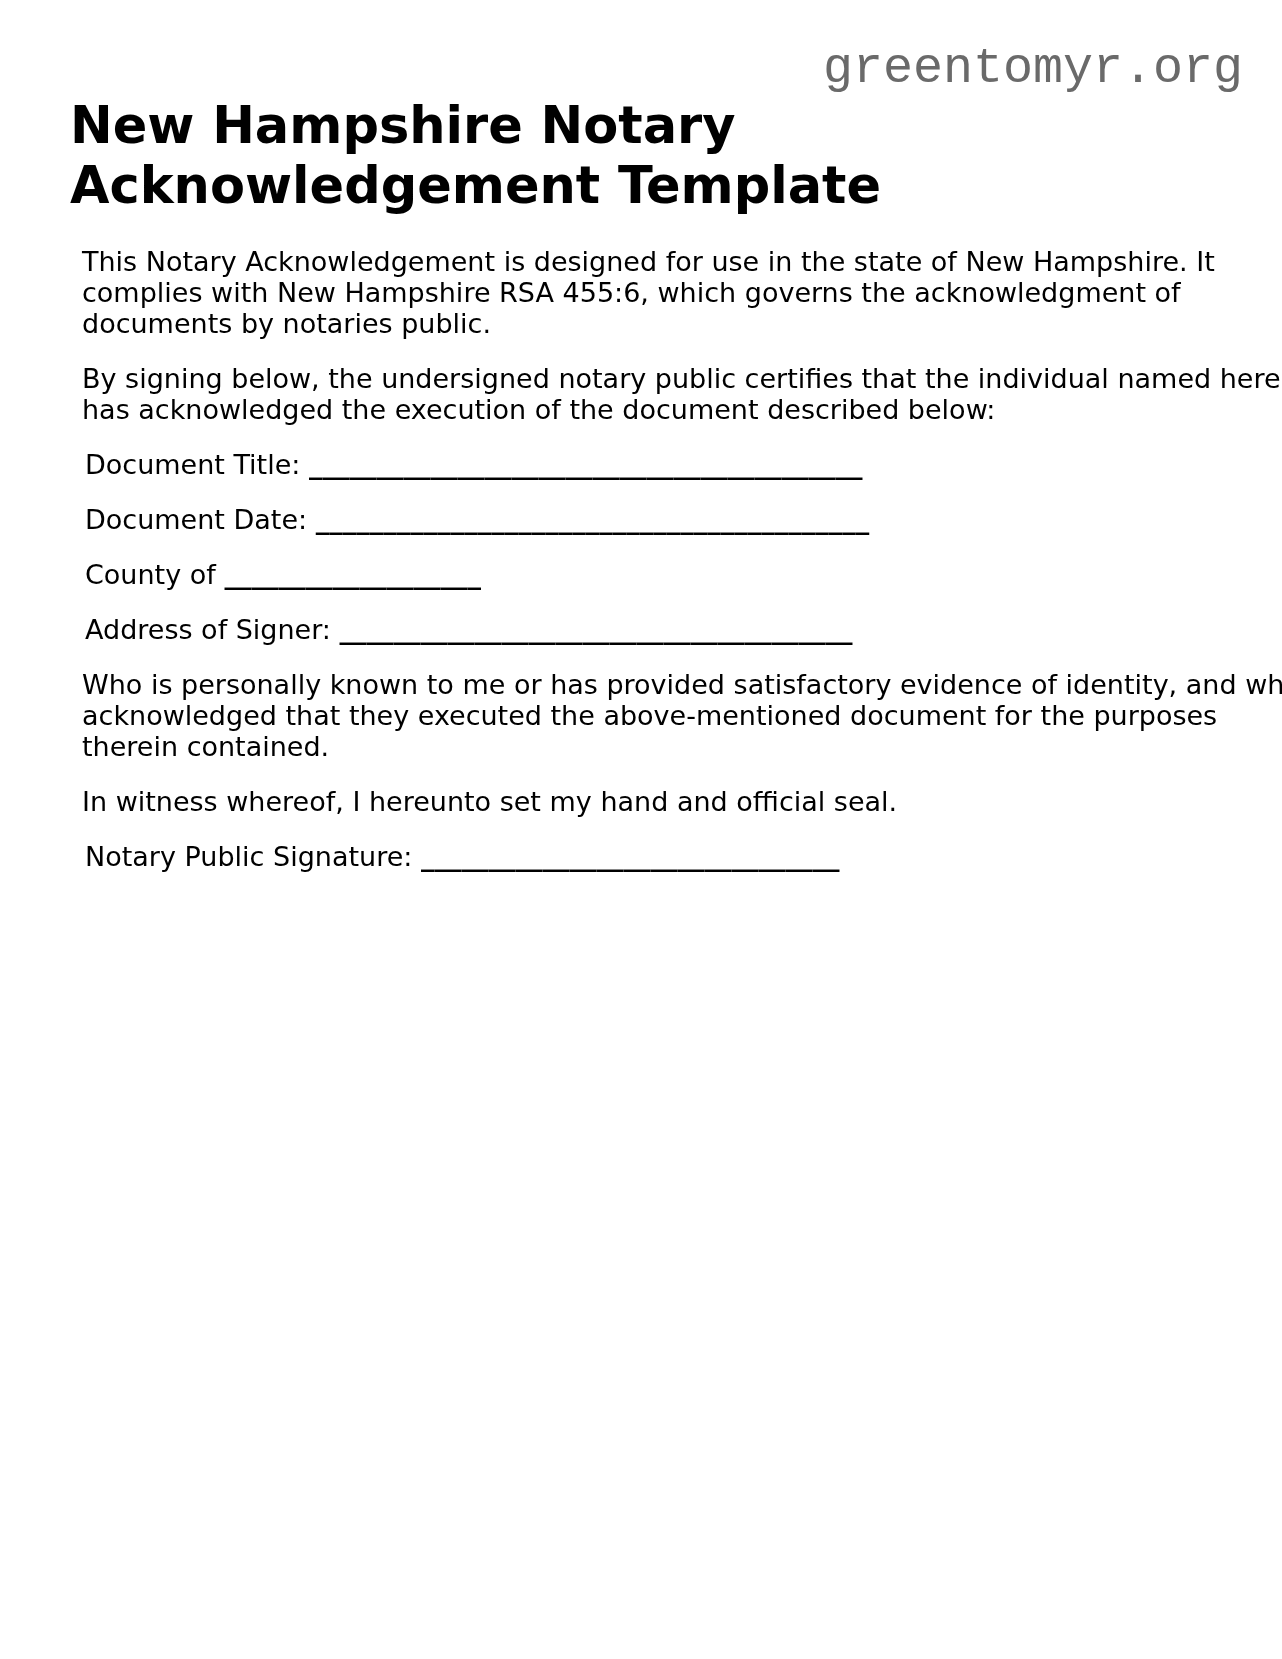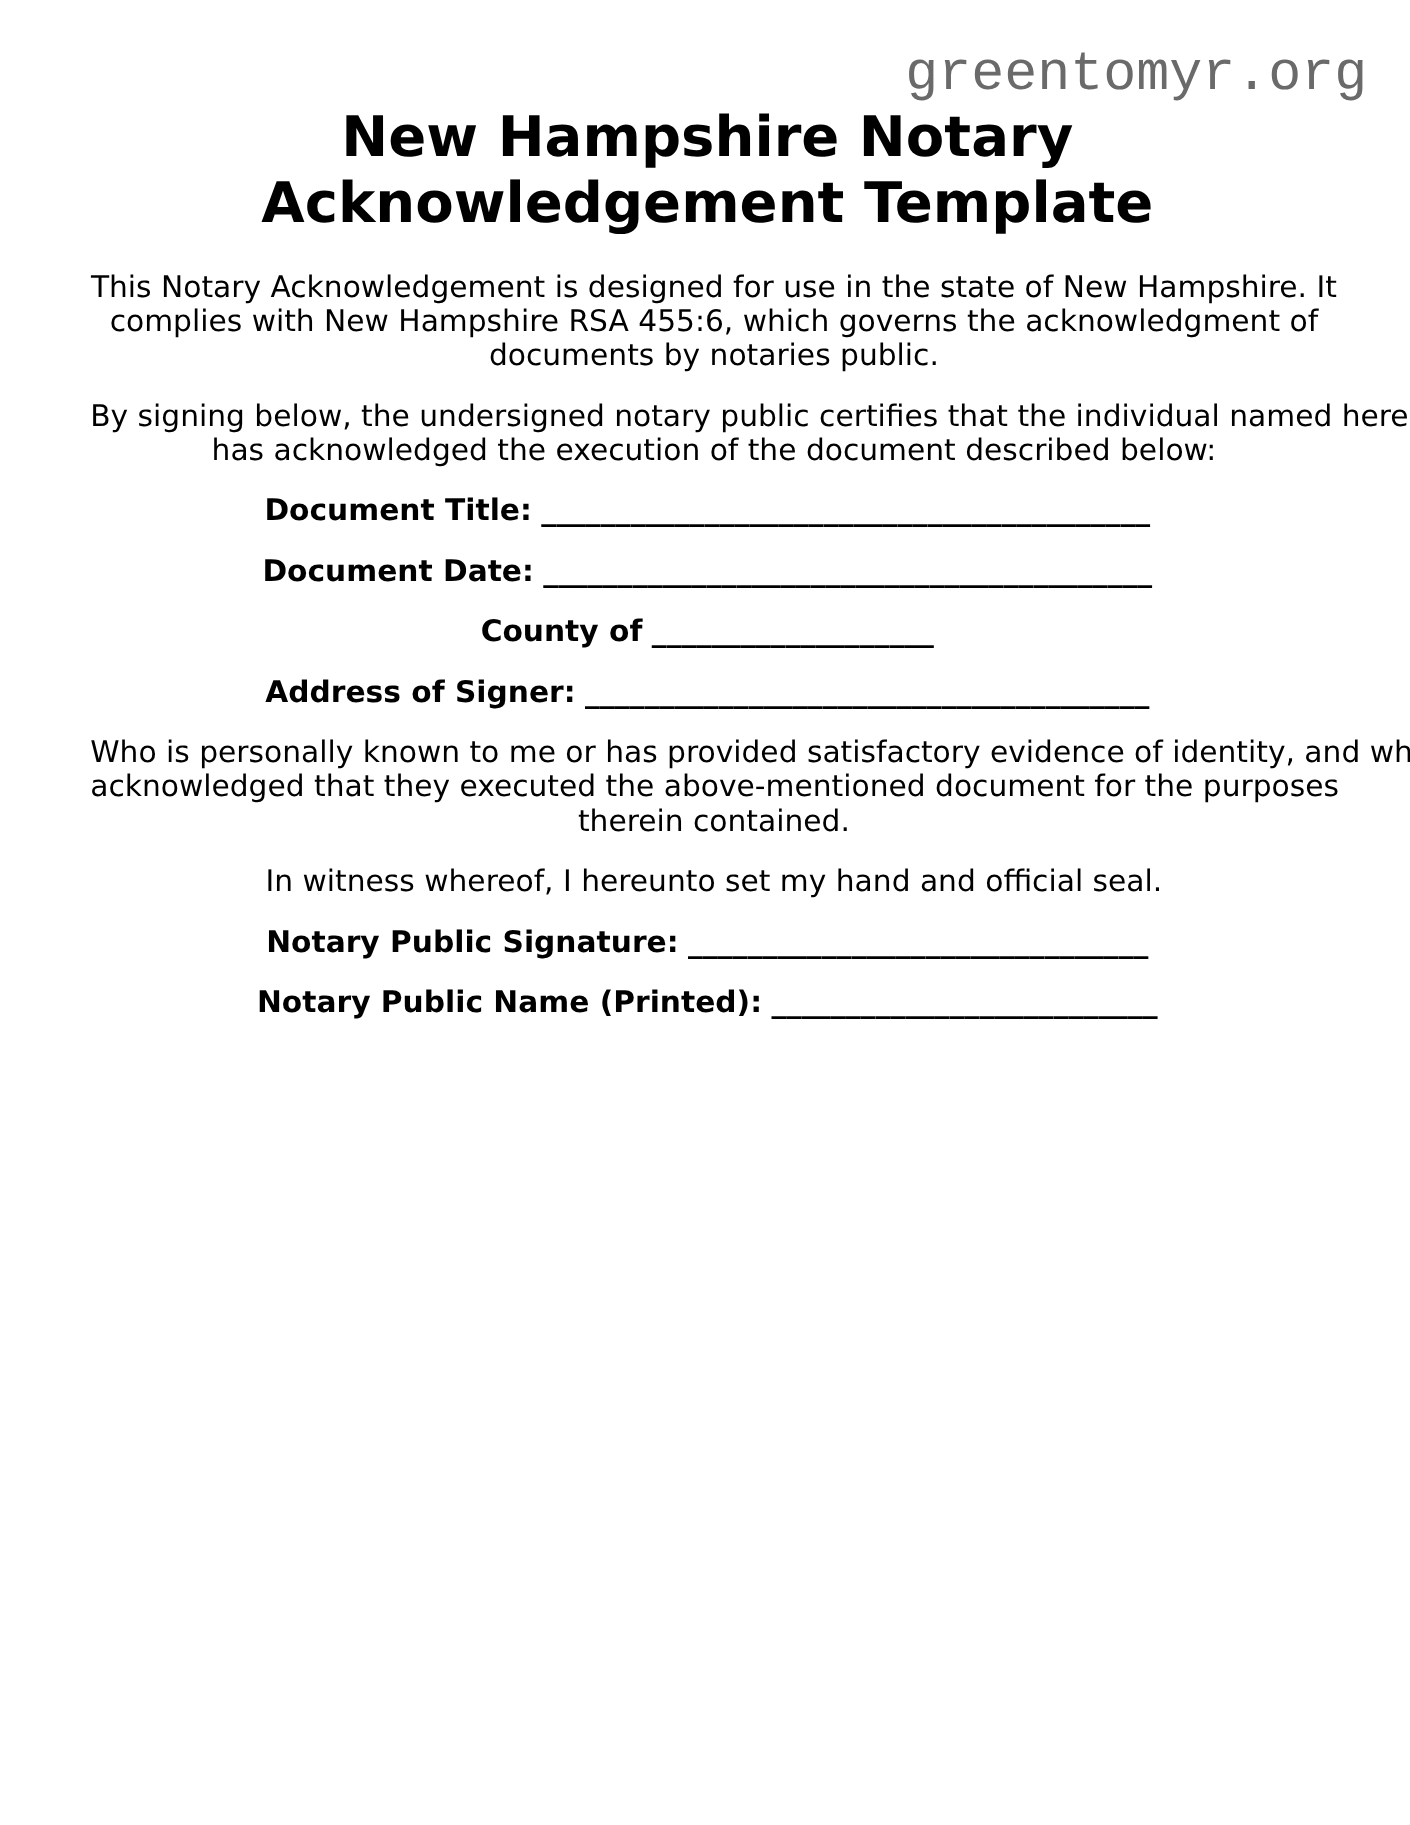--- a/index.html
+++ b/index.html
@@ -18,21 +18,20 @@
   .watermark {
     position: absolute;
     top: 44px; right: 39px;
     font-family: "Liberation Mono", "DejaVu Sans Mono", monospace;
     font-size: 50px;
     line-height: 1;
     color: #6a6a6a;
   }
   .content {
     padding: 96px 66px 0 70px;
-    text-align: center;
   }
   h1.doc-title {
     margin: 0 0 30px 0;
     font-size: 51px;
     line-height: 60px;
     font-weight: bold;
     white-space: pre;
     color: #000000;
   }
   .para {
@@ -40,21 +39,21 @@
     font-size: 27px;
     line-height: 31px;
     white-space: pre;
   }
   .row {
     margin: 0 0 24px 0;
     font-size: 27px;
     line-height: 31px;
     white-space: pre;
   }
-  .lbl { font-weight: bold; }
+  .lbl { font-weight: normal; margin-left: 15px; }
   .blank { font-weight: bold; letter-spacing: 0; }
 </style>
 </head>
 <body>
 
 <div class="page">
 
   <div class="watermark">greentomyr.org</div>
 
   <div class="content">
@@ -81,17 +80,16 @@
     <div class="row"><span class="lbl">Address of Signer:</span> <span class="blank">______________________________________</span></div>
 
     <p class="para">Who is personally known to me or has provided satisfactory evidence of identity, and who
 acknowledged that they executed the above-mentioned document for the purposes
 therein contained.</p>
 
     <p class="para">In witness whereof, I hereunto set my hand and official seal.</p>
 
     <div class="row"><span class="lbl">Notary Public Signature:</span> <span class="blank">_______________________________</span></div>
 
-    <div class="row"><span class="lbl">Notary Public Name (Printed):</span> <span class="blank">__________________________</span></div>
 
 
   </div>
 </div>
 
 </body></html>

